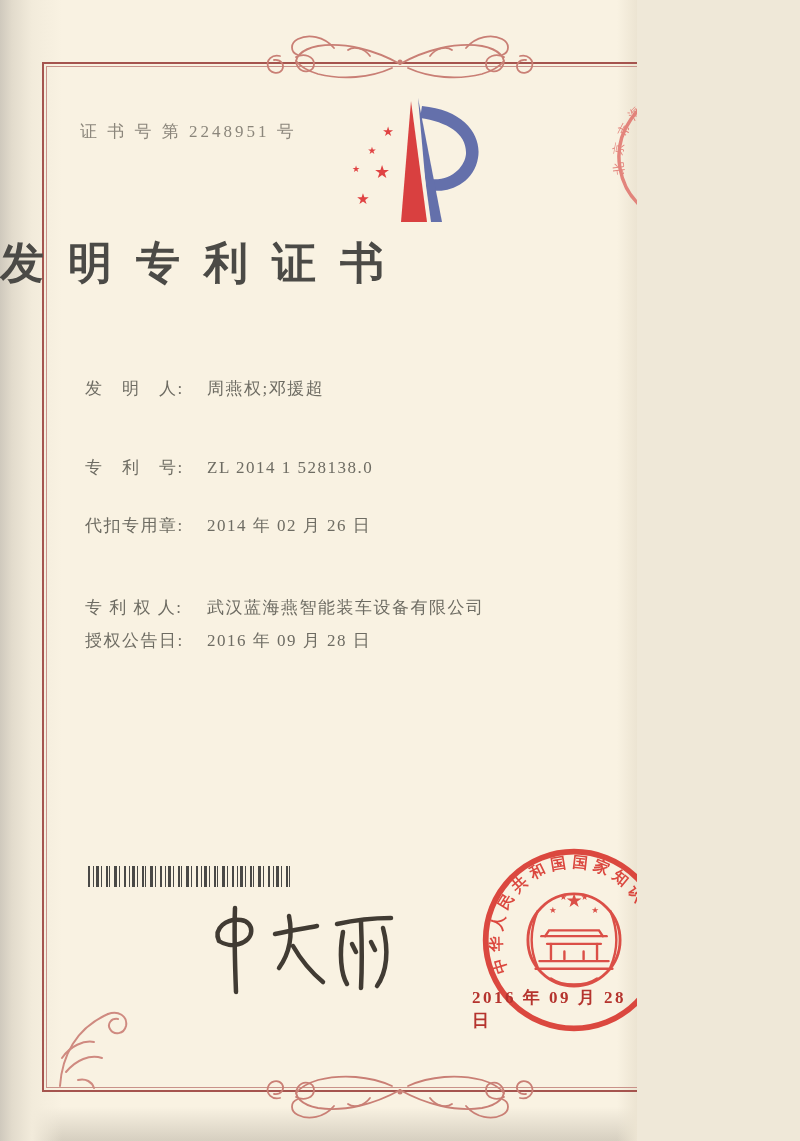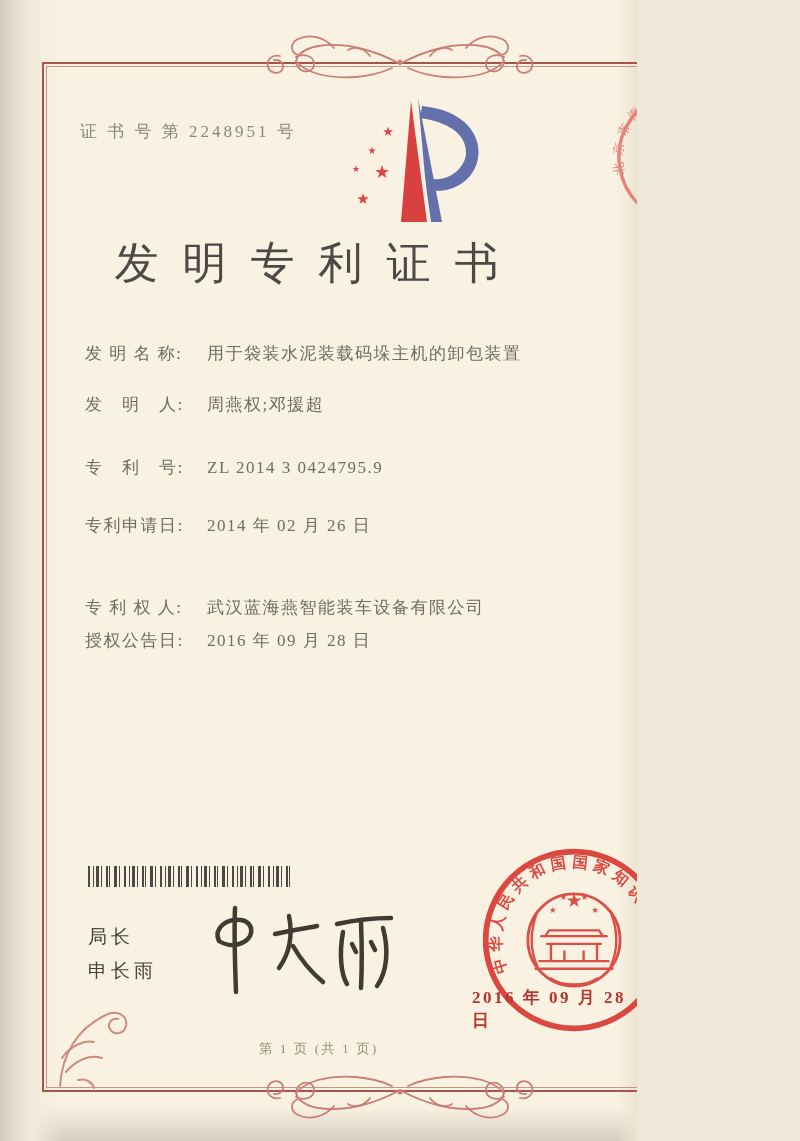--- a/index.html
+++ b/index.html
@@ -24,28 +24,28 @@
   .orn{position:absolute;pointer-events:none;}
   .orn-top{left:230px;top:30px;}
   .orn-bottom{left:230px;top:1060px;transform:scale(1,-1);}
   .orn-corner-bl{left:50px;top:1000px;}
   .orn-corner-br{left:656px;top:1000px;transform:scale(-1,1);}
   
   .cert-no{position:absolute;left:80px;top:120px;font-size:17px;letter-spacing:3px;color:#8b867b;}
   .logo{position:absolute;left:330px;top:96px;}
   .tax-stamp{position:absolute;left:600px;top:72px;transform:rotate(-10deg);opacity:.85;}
   .title{
-    position:absolute;left:0;top:234px;width:100%;text-align:center;
-    font-size:44px;font-weight:400;color:#4b4a46;letter-spacing:24px;
+    position:absolute;left:0;top:234px;width:100%;
+    font-size:44px;font-weight:700;color:#4b4a46;letter-spacing:24px;
   }
   
   .field{position:absolute;left:85px;font-size:17px;color:#6e6c63;letter-spacing:1.5px;white-space:nowrap;}
   .field .lbl{display:inline-block;min-width:112px;}
   .field .val{margin-left:10px;}
-  .f0{top:342px}.f1{top:393px}.f2{top:456px}.f3{top:514px}.f4{top:596px}.f5{top:629px}
+  .f0{top:342px}.f1{top:377px}.f2{top:456px}.f3{top:514px}.f4{top:596px}.f5{top:629px}
   
   .paras{position:absolute;left:78px;top:664px;width:650px;color:#76746b;
          font-size:15.5px;line-height:26px;letter-spacing:.6px;}
   .paras p{margin:0;text-indent:2em;}
   
   .barcode{
     position:absolute;left:88px;top:866px;width:204px;height:21px;
     background:repeating-linear-gradient(90deg,
       #2b2b2b 0 2px,transparent 2px 5px,
       #2b2b2b 5px 6px,transparent 6px 8px,
@@ -135,48 +135,41 @@
     </text>
     <text font-size="10.5" fill="#e0736c" letter-spacing="2">
       <textPath href="#taxBottom" startOffset="4">国家知识产权局</textPath>
     </text>
     <text x="85" y="80" font-size="13" fill="#e0736c" text-anchor="middle" letter-spacing="2">印 花 税</text>
     <text x="85" y="98" font-size="13" fill="#e0736c" text-anchor="middle" letter-spacing="1">代扣专用章</text>
   </svg>
 
   <div class="title">发明专利证书</div>
 
-  <div class="field f0">
-    <span class="lbl">发 明 名 称:</span><span class="val">用于袋装水泥装载码垛主机的卸包装置</span>
-  </div>
   <div class="field f1">
     <span class="lbl">发　明　人:</span><span class="val">周燕权;邓援超</span>
   </div>
   <div class="field f2">
-    <span class="lbl">专　利　号:</span><span class="val">ZL 2014 3 0424795.9</span>
+    <span class="lbl">专　利　号:</span><span class="val">ZL 2014 1 528138.0</span>
   </div>
   <div class="field f3">
-    <span class="lbl">专利申请日:</span><span class="val">2014 年 02 月 26 日</span>
+    <span class="lbl">代扣专用章:</span><span class="val">2014 年 02 月 26 日</span>
   </div>
   <div class="field f4">
     <span class="lbl">专 利 权 人:</span><span class="val">武汉蓝海燕智能装车设备有限公司</span>
   </div>
   <div class="field f5">
     <span class="lbl">授权公告日:</span><span class="val">2016 年 09 月 28 日</span>
   </div>
 
   <div class="paras">
   </div>
 
   <div class="barcode"></div>
 
-  <div class="signer">
-    <div>局长</div>
-    <div>申长雨</div>
-  </div>
 
   <svg class="sig" width="210" height="100" viewBox="0 0 210 100">
     <g fill="none" stroke="#413b33" stroke-width="4.5" stroke-linecap="round">
       <path d="M14,45 C8,32 22,22 36,24 C50,26 50,44 34,48 C28,50 20,49 14,45"></path>
       <path d="M30,12 C29,40 30,70 31,96"></path>
       <path d="M84,20 C88,40 84,58 74,72"></path>
       <path d="M70,38 C88,34 102,32 112,30"></path>
       <path d="M88,50 C96,64 106,76 118,86"></path>
       <path d="M132,28 C150,24 168,22 186,22"></path>
       <path d="M156,26 C157,50 157,72 156,92"></path>
@@ -213,15 +206,14 @@
         <path d="M60,130 L140,130"></path>
         <path d="M76,140 A 30,16 0 0 0 124,140"></path>
         <path d="M62,70 C54,90 54,110 62,128"></path>
         <path d="M138,70 C146,90 146,110 138,128"></path>
       </g>
     </g>
   </svg>
 
   <div class="seal-date">2016 年 09 月 28 日</div>
 
-  <div class="footer">第 1 页 (共 1 页)</div>
 
 </div>
 
 </body></html>

